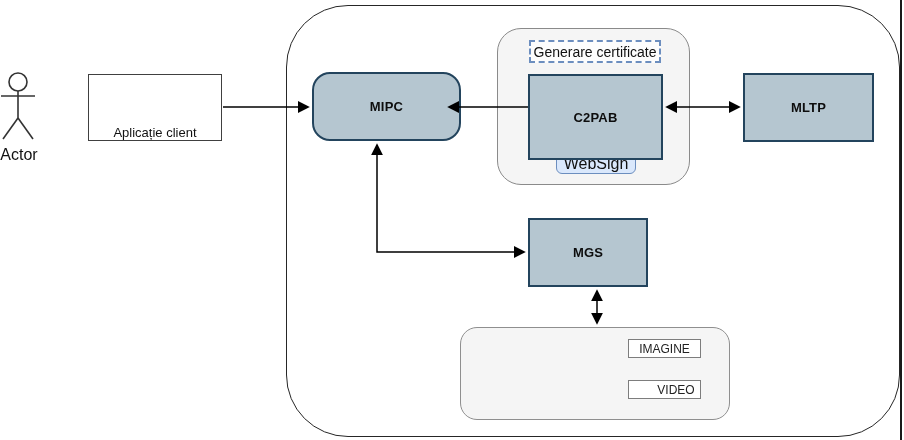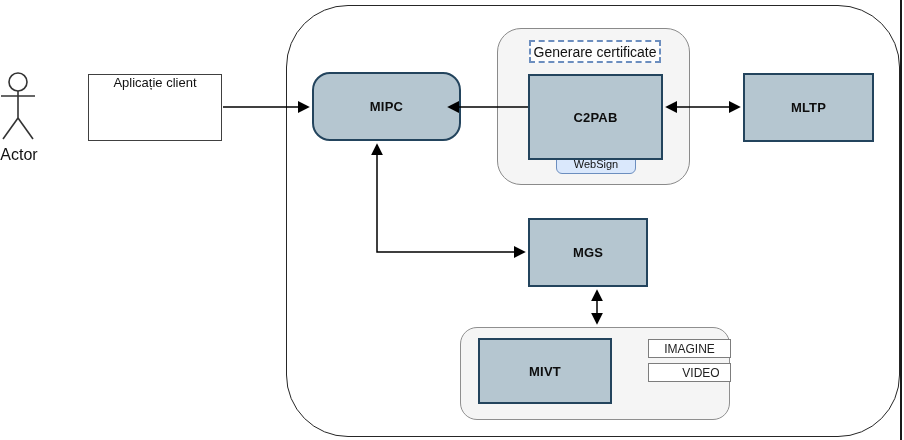--- a/index.html
+++ b/index.html
@@ -24,52 +24,52 @@
   }
   .node-mipc  { left:312px; top:72px;  width:149px; height:69px;border-radius:18px; }
   .node-c2pab { left:528px; top:74px;  width:135px; height:86px; }
   .node-mltp  { left:743px; top:73px;  width:131px; height:69px; }
   .node-mgs   { left:528px; top:218px; width:120px; height:69px; }
   .node-mivt  { left:478px; top:338px; width:134px; height:66px; }
   
   .client-box {
     position:absolute; left:88px; top:74px; width:134px; height:67px;
     background:#fff; border:1.6px solid #404040; box-sizing:border-box;
-    display:flex; align-items:flex-start; justify-content:center; font-size:13px;
+    display:flex; align-items:flex-end; justify-content:center; font-size:13px;
   }
   
   .cert-group {
     position:absolute; left:497px; top:28px; width:193px; height:157px;
     background:#f5f5f5; border:1.4px solid #8a8a8a; border-radius:24px;
     box-sizing:border-box;
   }
   .cert-label {
     position:absolute; left:529px; top:40px; width:132px; height:23px;
     background:#fdfdfd; border:2px dashed #6c8ebf; box-sizing:border-box;
     display:flex; align-items:center; justify-content:center; font-size:14px;
   }
   .websign-btn {
     position:absolute; left:556px; top:153px; width:80px; height:21px;
     background:#dae8fc; border:1.6px solid #6c8ebf; border-radius:6px;
     box-sizing:border-box; display:flex; align-items:center; justify-content:center;
-    font-size:11px;
+    font-size:16px;
   }
   
   .media-group {
     position:absolute; left:460px; top:327px; width:270px; height:93px;
     background:#f5f5f5; border:1.4px solid #8f8f8f; border-radius:17px;
     box-sizing:border-box;
   }
   .media-item {
-    position:absolute; left:628px; width:83px; height:19px;
+    position:absolute; left:628px; width:73px; height:19px;
     background:#fff; border:1.3px solid #7d7d7d; box-sizing:border-box;
-    display:flex; align-items:center; justify-content:center; font-size:12px; color:#222;margin-left:20px;
+    display:flex; align-items:center; justify-content:center; font-size:12px; color:#222;
   }
   .media-item.m0 { top:339px; }
-  .media-item.m1 { top:363px;padding-left:23px; }
+  .media-item.m1 { top:380px;padding-left:23px; }
   .media-item.m2 { top:387px; }
   
   .actor-figure { position:absolute; left:0; top:65px; }
   .actor-label {
     position:absolute; left:0px; top:146px; width:38px; text-align:center; font-size:16px;
   }
   
   .arrows { position:absolute; left:0; top:0; width:904px; height:440px; pointer-events:none; }
 </style>
 </head>
@@ -102,21 +102,20 @@
   </div>
 
   <div class="media-group"></div>
   <div class="media-item m0">IMAGINE</div>
   <div class="media-item m1">VIDEO</div>
 
   <div class="node node-mipc">MIPC</div>
   <div class="node node-c2pab">C2PAB</div>
   <div class="node node-mltp">MLTP</div>
   <div class="node node-mgs">MGS</div>
-  <div class="node node-mivt">MIVT</div>
 
   <svg class="arrows" viewBox="0 0 904 440">
     <defs>
       <marker id="arw" viewBox="0 0 10 10" refX="8.5" refY="5" markerWidth="8" markerHeight="8" orient="auto-start-reverse">
         <path d="M0,0 L10,5 L0,10 z" fill="#000"></path>
       </marker>
     </defs>
 
     <line x1="223" y1="107" x2="308" y2="107" stroke="#000" stroke-width="1.5" marker-end="url(#arw)"></line>
 

